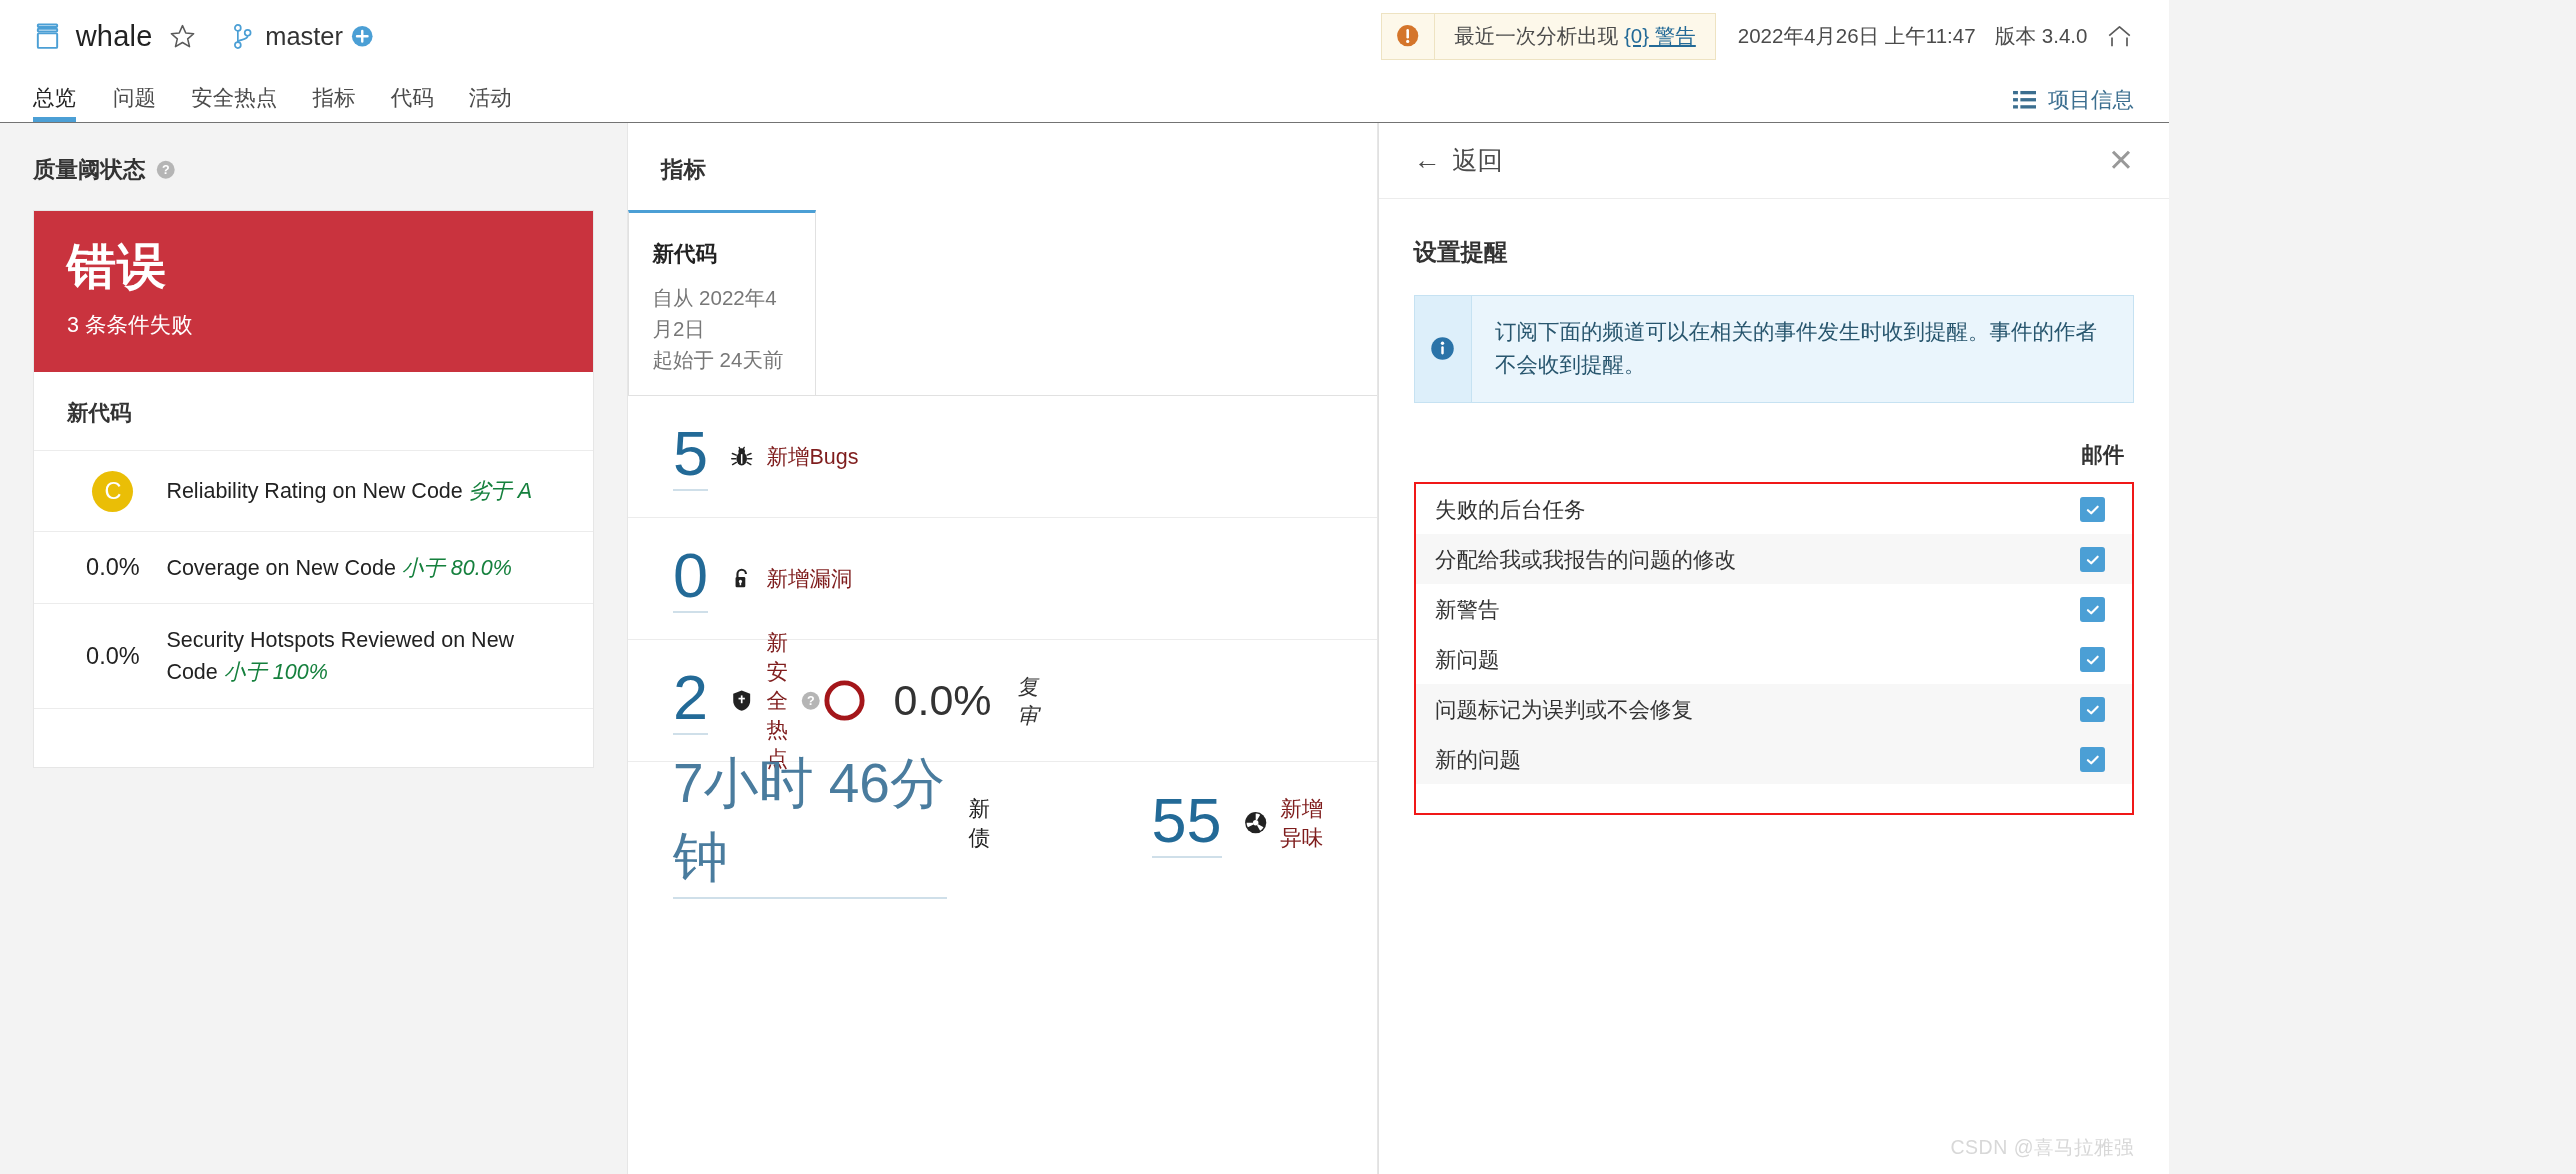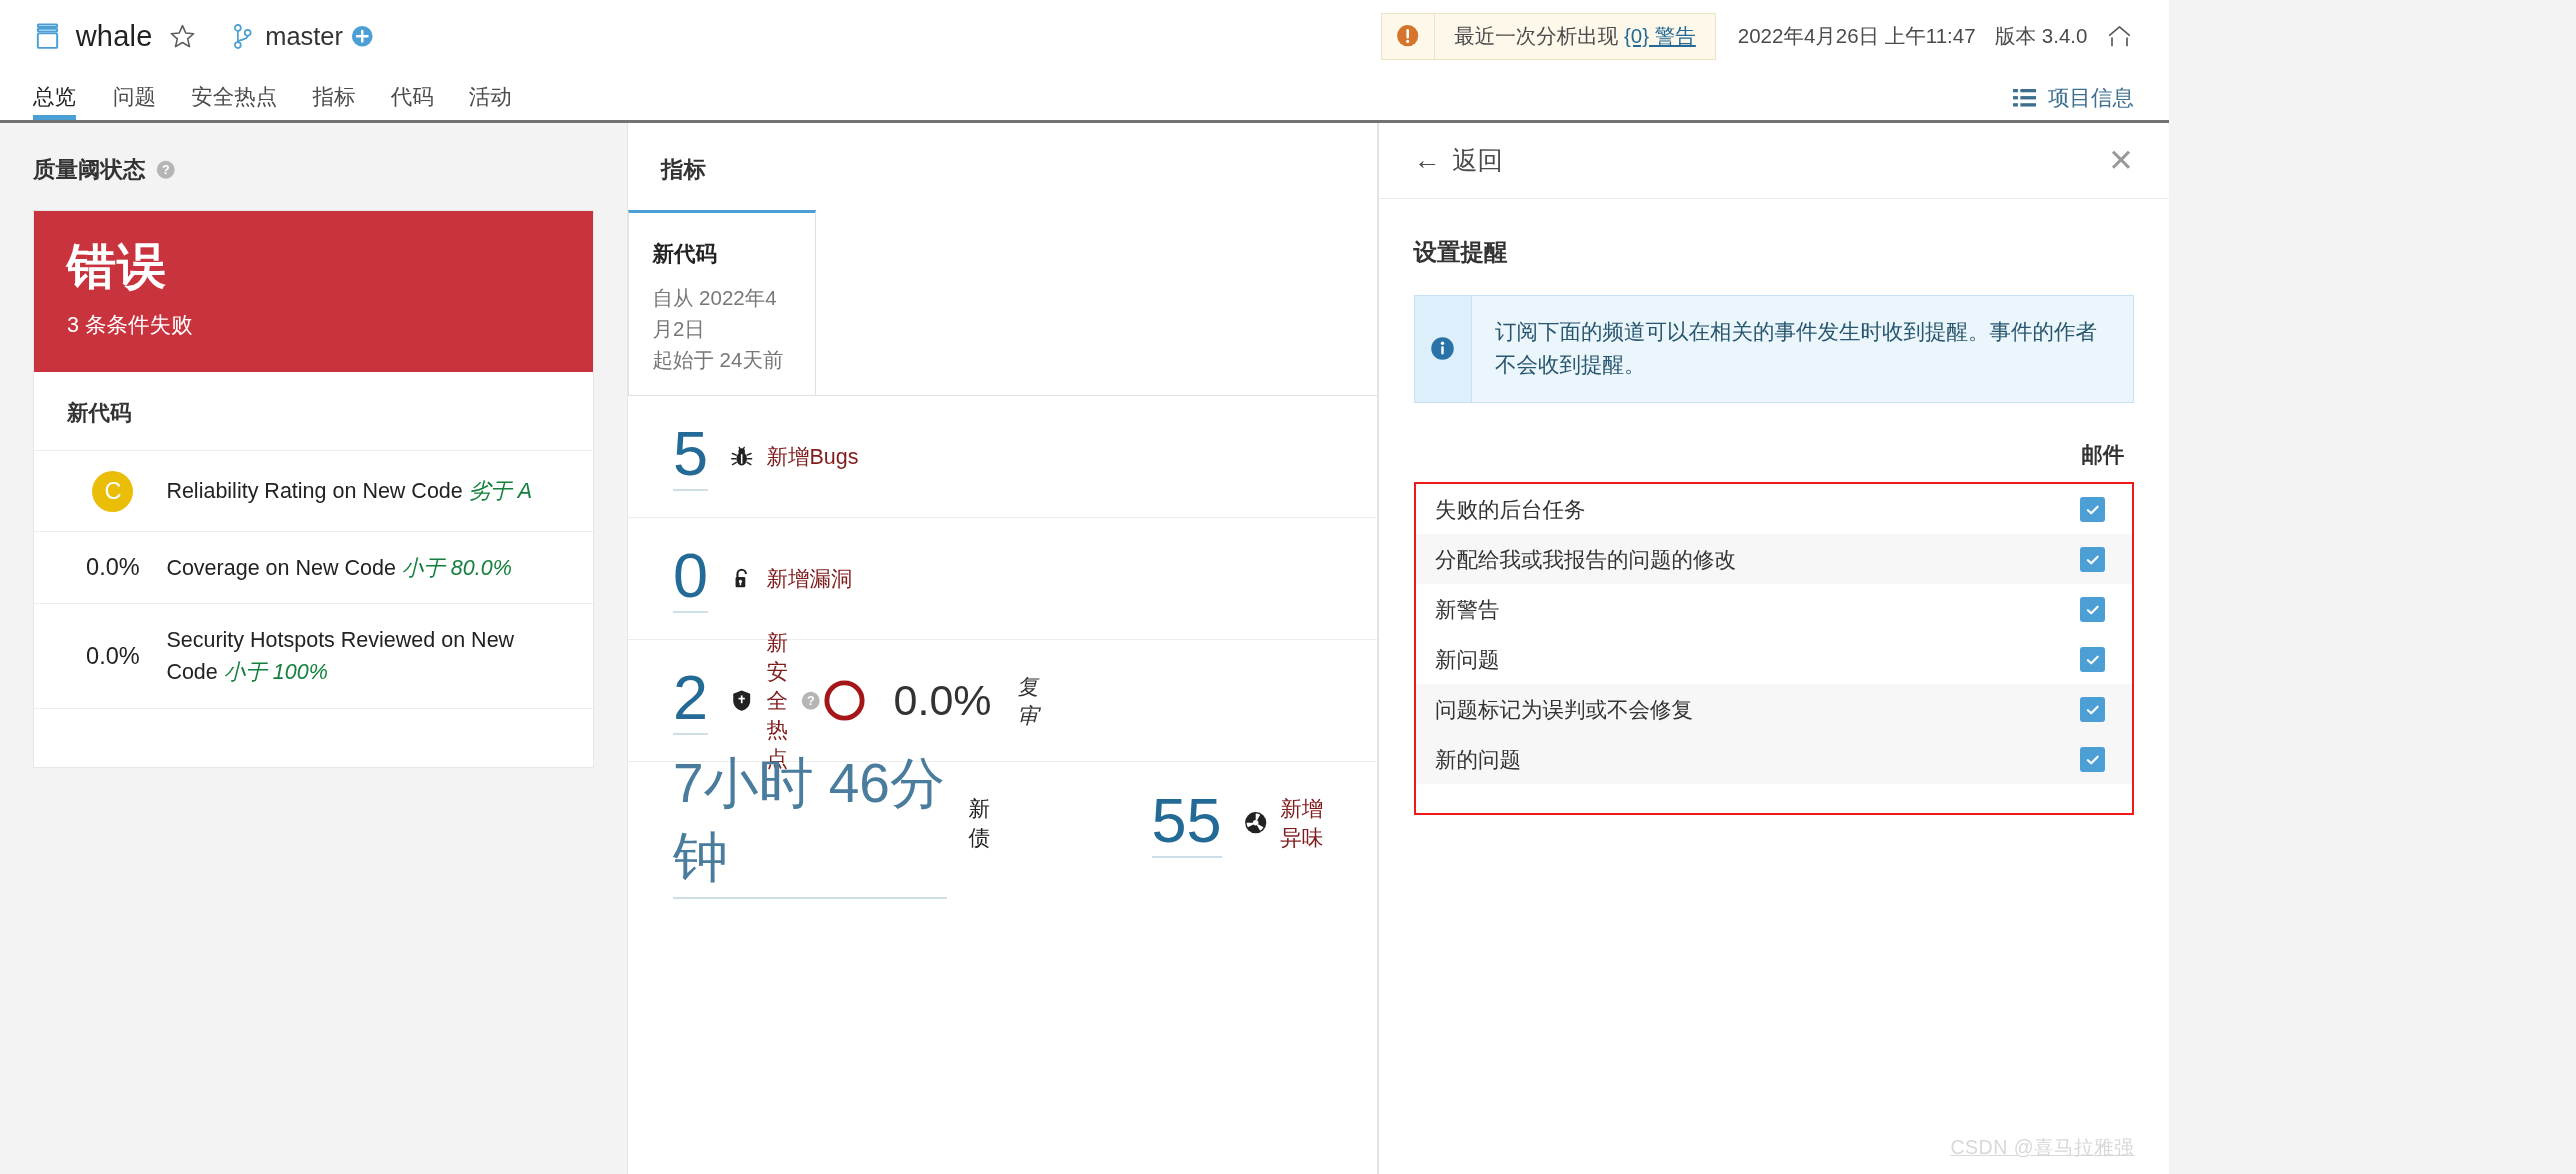--- a/index.html
+++ b/index.html
@@ -50,21 +50,21 @@
   .warn-text { padding: 0 19.5px; font-size: 20.5px; color: #4b4b4b; white-space: nowrap; }
   .warn-link { color: #236a97; text-decoration: underline; }
   .meta-date { font-size: 20.5px; color: #4b4b4b; margin-left: 21.5px; white-space: nowrap; }
   .meta-version { font-size: 20.5px; color: #4b4b4b; margin-left: 19.5px; white-space: nowrap; }
   .home-icon { width: 29px; height: 29px; margin-left: 17.6px; display:inline-block; }
 
   
   .nav-bar {
     height: 51px;
     background: #fff;
-    border-bottom: 3px solid #737373;
+    border-bottom: 1px solid #737373;
     display: flex;
     align-items: flex-end;
     padding: 0 35px 0 33px;
     position: relative;
   }
   .nav-tabs { display: flex; gap: 0; height: 100%; align-items: center; }
   .nav-tab {
     font-size: 21.5px; color: #4b4b4b;
     padding: 0 17.6px; height: 100%;
     display: flex; align-items: center;
@@ -188,21 +188,21 @@
   .cbox {
     margin-left: auto; width: 25.4px; height: 25.4px;
     background: #4b9fd5; border-radius: 2.9px;
     display:flex; align-items:center; justify-content:center;
   }
   .cbox svg { display:block; }
   .notif-row.pad { height: 29px; }
 
   .watermark {
     position: absolute; right: 35px; bottom: 13.7px;
-    font-size: 19.5px; color: #d8d8d8; letter-spacing: 0.5px; text-decoration: underline;
+    font-size: 19.5px; color: #d8d8d8; letter-spacing: 0.5px;
   }
 </style>
 </head>
 <body>
 
 <div class="page">
 
   <div class="top-header">
 
     <div class="proj-left">

